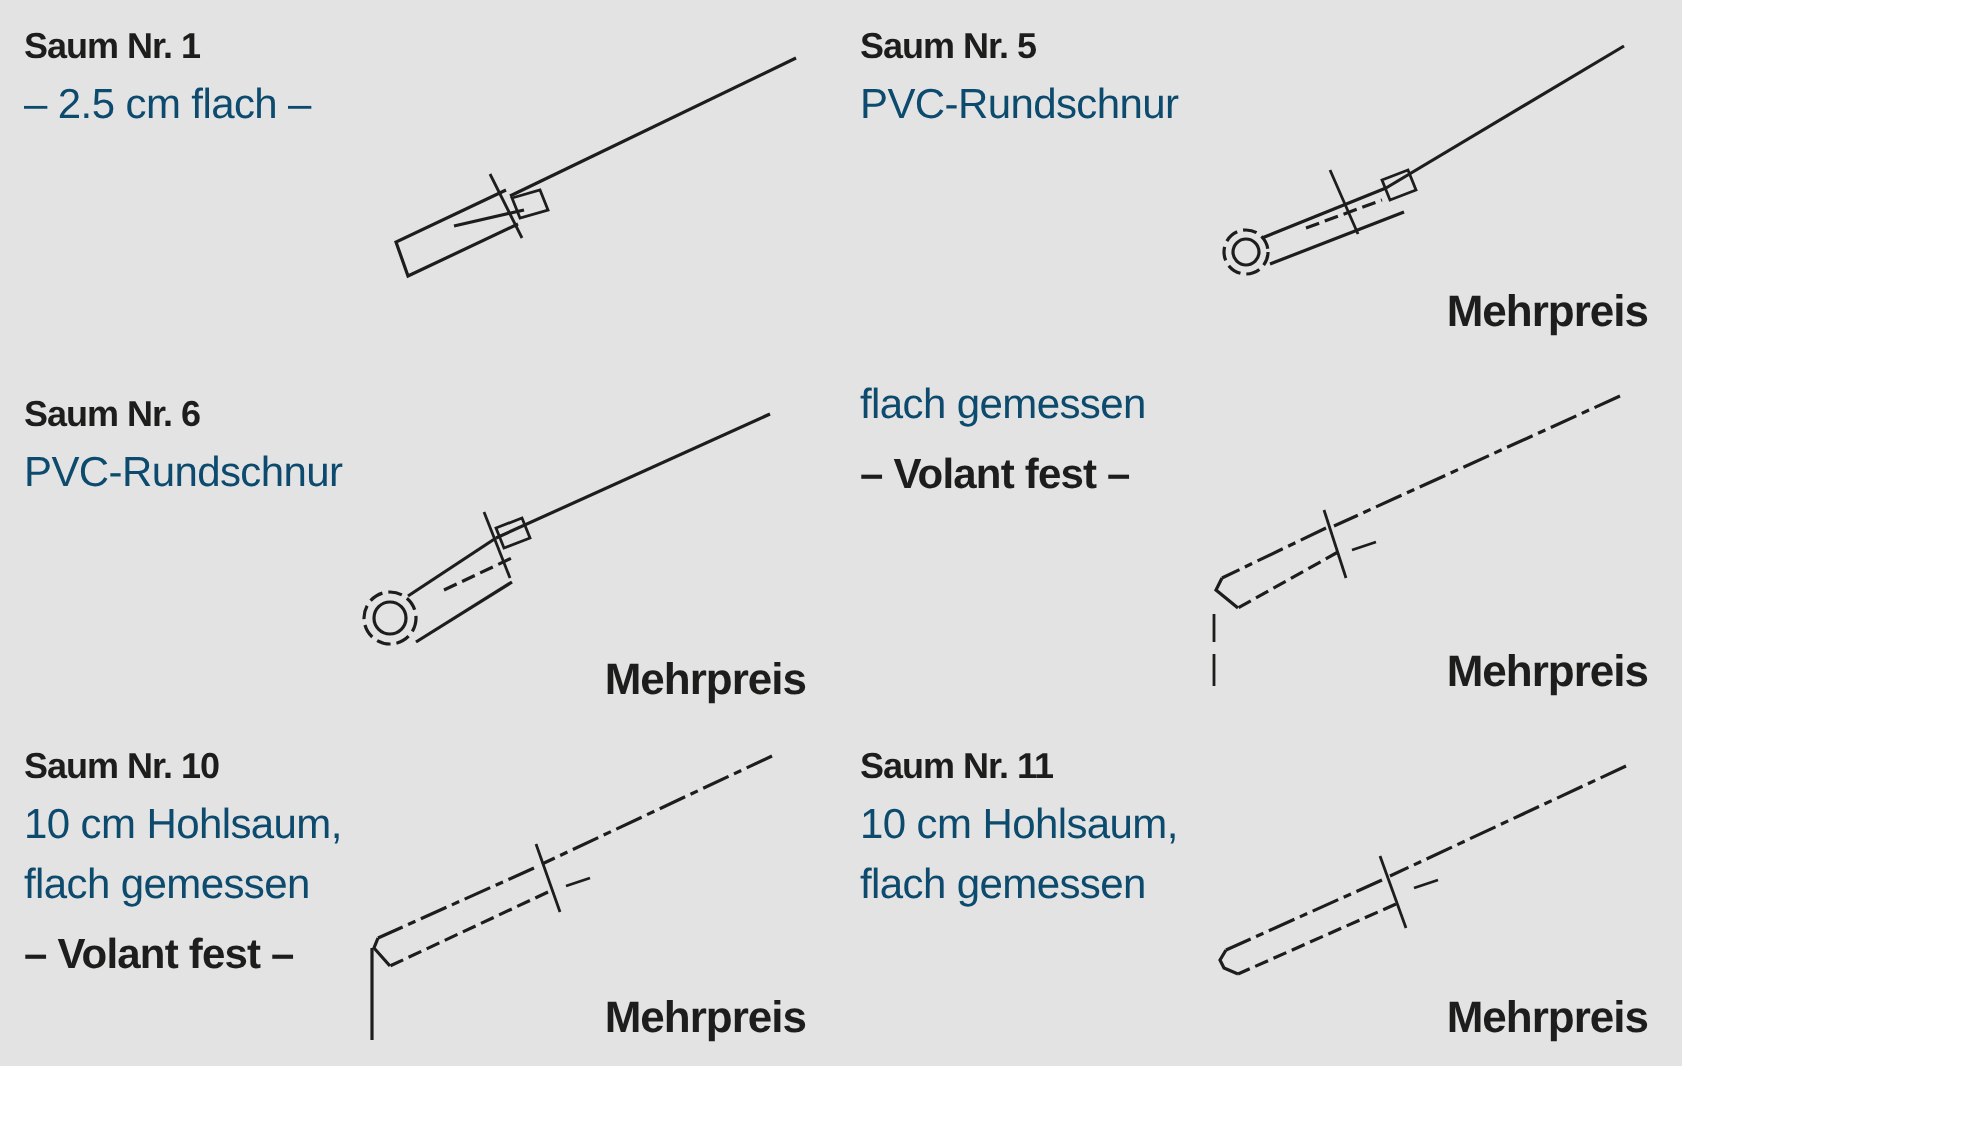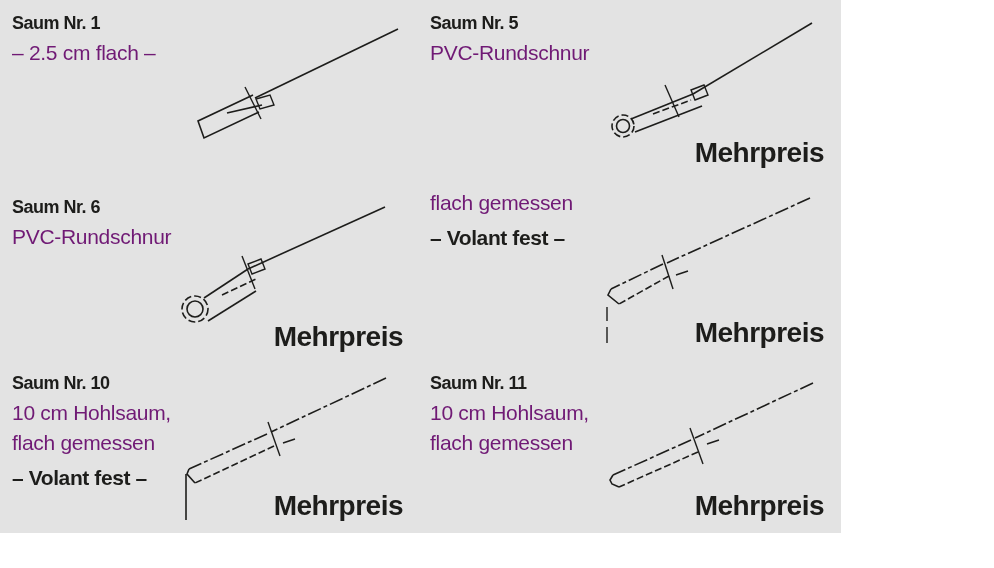--- a/index.html
+++ b/index.html
@@ -29,31 +29,31 @@
   .ptitle {
     margin:0; padding:0;
     font-size:18px; font-weight:bold;
     letter-spacing:-0.5px;
     line-height:30px;
   }
   .pline {
     font-size:21px; font-weight:normal;
     letter-spacing:-0.3px;
     line-height:30px;
-    color:#701a75;
+    color:#0c4a6e;
   }
   .pnote {
     margin-top:6px;
     font-size:21px; font-weight:bold;
     letter-spacing:-0.4px;
     line-height:28px;
   }
   .mehrpreis {
     position:absolute; right:17px; bottom:11px;
-    font-size:28px; font-weight:bold;
+    font-size:22px; font-weight:bold;
     letter-spacing:-0.5px;
   }
   .drawing { position:absolute; }
   .d1 { left:185px; top:12px; }
   .d2 { left:145px; top:8px; }
   .d3 { left:170px; top:8px; }
   .d4 { left:175px; top:15px; }
   .d5 { left:175px; top:8px; }
   .d6 { left:175px; top:10px; }
   svg path, svg circle { fill:none; stroke:#1d1d1b; stroke-width:1.6; stroke-linecap:butt; }

